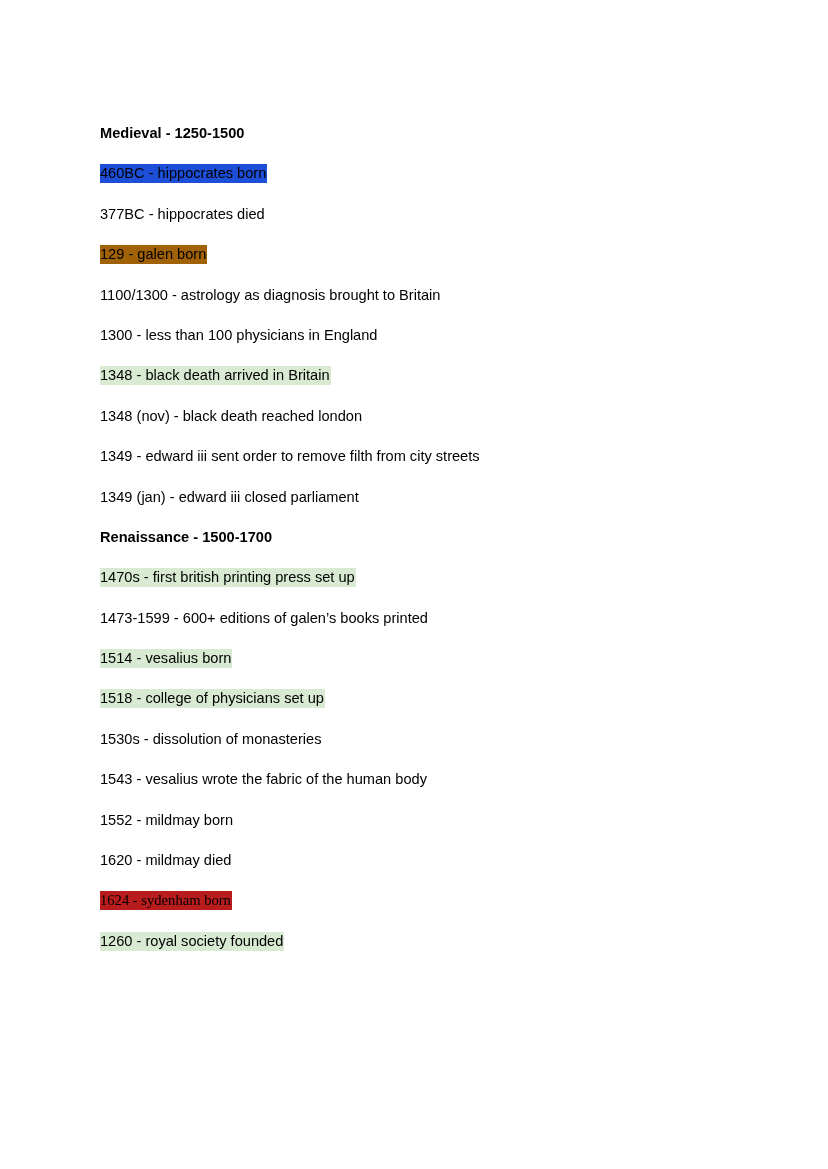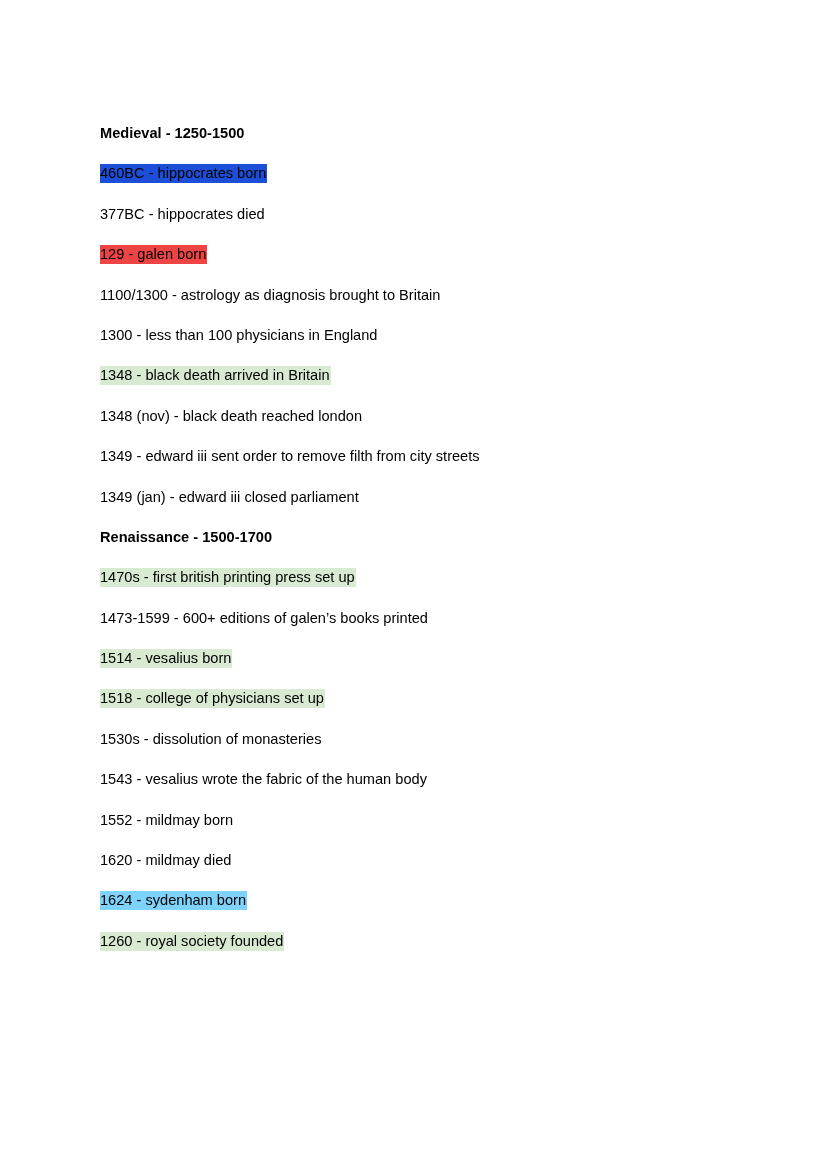--- a/index.html
+++ b/index.html
@@ -48,32 +48,32 @@
     }
   </style>
 </head>
 <body>
 
 <div class="page">
   <div class="content">
     <div class="line heading"><span>Medieval - 1250-1500</span></div>
     <div class="line hl"><span style="background: #1d4ed8;">460BC - hippocrates born</span></div>
     <div class="line"><span>377BC - hippocrates died</span></div>
-    <div class="line hl"><span style="background: #ef4444;">129 - galen born</span></div>
+    <div class="line hl"><span style="background: #a16207;">129 - galen born</span></div>
     <div class="line"><span>1100/1300 - astrology as diagnosis brought to Britain</span></div>
     <div class="line"><span>1300 - less than 100 physicians in England</span></div>
     <div class="line hl"><span style="background: rgb(217, 234, 211);">1348 - black death arrived in Britain</span></div>
     <div class="line"><span>1348 (nov) - black death reached london</span></div>
     <div class="line"><span>1349 - edward iii sent order to remove filth from city streets</span></div>
     <div class="line"><span>1349 (jan) - edward iii closed parliament</span></div>
     <div class="line heading"><span>Renaissance - 1500-1700</span></div>
     <div class="line hl"><span style="background: rgb(217, 234, 211);">1470s - first british printing press set up</span></div>
     <div class="line"><span>1473-1599 - 600+ editions of galen’s books printed</span></div>
     <div class="line hl"><span style="background: rgb(217, 234, 211);">1514 - vesalius born</span></div>
     <div class="line hl"><span style="background: rgb(217, 234, 211);">1518 - college of physicians set up</span></div>
     <div class="line"><span>1530s - dissolution of monasteries</span></div>
     <div class="line"><span>1543 - vesalius wrote the fabric of the human body</span></div>
     <div class="line"><span>1552 - mildmay born</span></div>
     <div class="line"><span>1620 - mildmay died</span></div>
-    <div class="line hl"><span style="background: #7dd3fc;">1624 - sydenham born</span></div>
+    <div class="line hl"><span style="background: #b91c1c; font-family: Liberation Serif, serif;">1624 - sydenham born</span></div>
     <div class="line hl"><span style="background: rgb(217, 234, 211);">1260 - royal society founded</span></div>
   </div>
 </div>
 
 </body></html>

